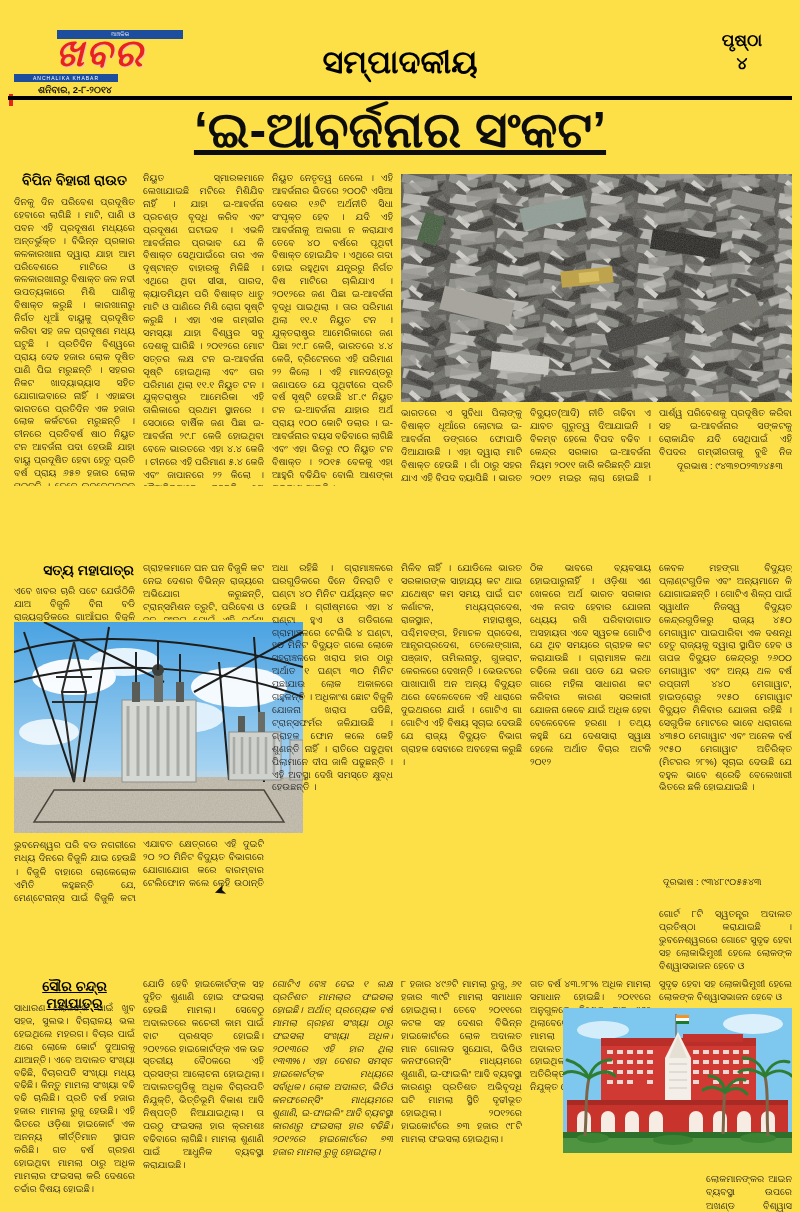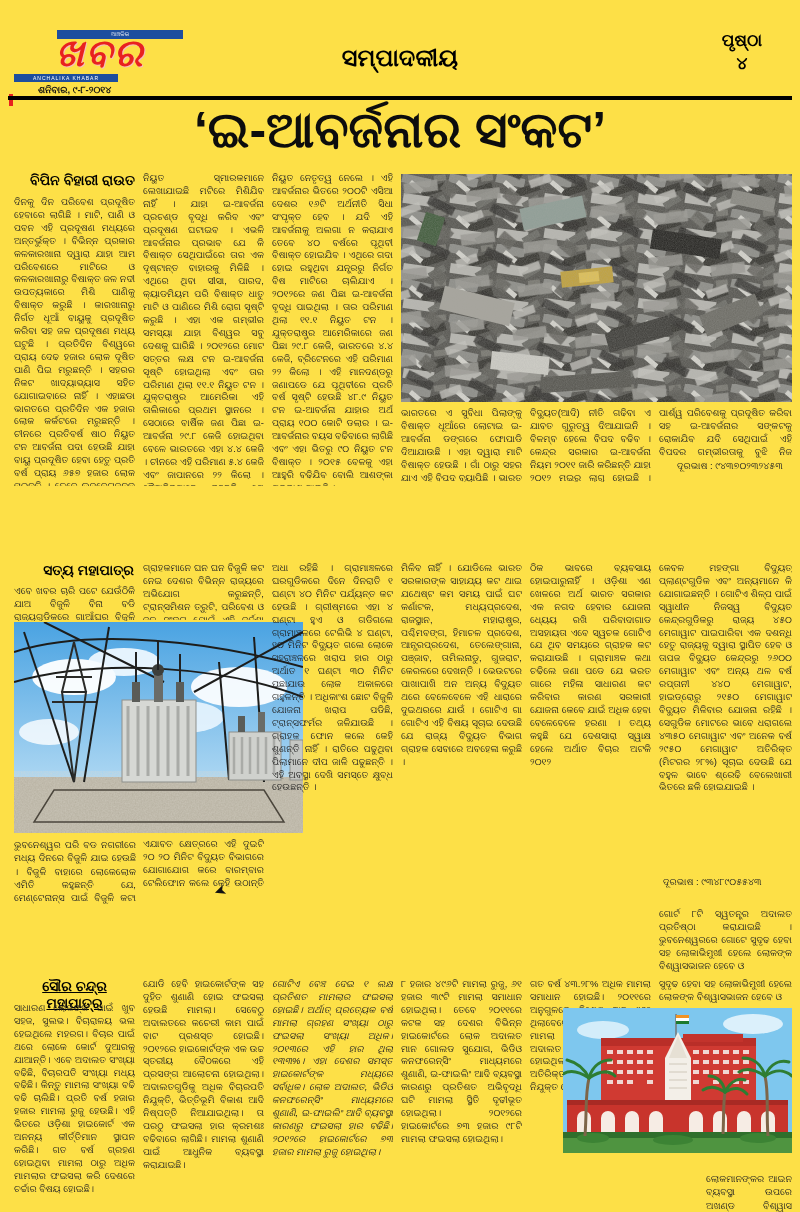--- a/index.html
+++ b/index.html
@@ -16,47 +16,47 @@
   .photo{position:absolute;overflow:hidden;background:#777;}
   .photo svg{display:block;}
   .rule{position:absolute;background:#000;}
   
   #logo-main{position:absolute;left:12px;top:33px;width:176px;font-size:38px;line-height:40px;
              font-weight:bold;font-style:italic;color:#e8221f;text-align:center;letter-spacing:2px;
              text-shadow:1px 1px 0 #f7bdbc;}
   .bluebar{position:absolute;background:#1d4e9e;color:#fff;text-align:center;overflow:hidden;}
   #logo-date{position:absolute;left:38px;top:84px;width:140px;font-size:9.5px;font-weight:bold;color:#111;}
   #section-title{position:absolute;left:250px;top:44px;width:300px;text-align:center;
-                 font-size:24px;font-weight:bold;color:#000;}
+                 font-size:32px;font-weight:bold;color:#000;}
   #page-label{position:absolute;left:710px;top:30px;width:64px;text-align:center;
               font-size:17px;font-weight:bold;line-height:1.35;color:#000;}
   #ptr{position:absolute;left:214px;top:882px;font-size:15px;color:#111;
        transform:rotate(160deg);}
 </style>
 </head>
 <body>
 
 <div id="page">
 
   <div>
     <div class="bluebar" style="left:57px;top:30px;width:126px;height:9px;font-size:6px;line-height:9px;">ଆଞ୍ଚଳିକ</div>
     <div id="logo-main">ଖବର</div>
     <div class="bluebar" style="left:14px;top:74px;width:104px;height:8px;font-size:5px;line-height:8px;letter-spacing:1px;">ANCHALIKA KHABAR</div>
     <div class="abs" style="left:9px;top:78px;width:4px;height:12px;background:#e8221f;"></div>
-    <div id="logo-date">ଶନିବାର, ୯-୮-୨୦୧୪</div>
+    <div id="logo-date">ଶନିବାର, 2-୮-୨୦୧୪</div>
     <div id="section-title">ସମ୍ପାଦକୀୟ</div>
     <div id="page-label">
       <div>ପୃଷ୍ଠା</div>
       <div>୪</div>
     </div>
     <div class="rule" style="left:8px;top:96px;width:784px;height:4px;"></div>
   </div>
 
-  <div class="headline" style="top:104px;font-size:50px;">‘ଇ-ଆବର୍ଜନାର ସଂକଟ’</div>
-  <div class="byline" style="left:22px;top:172px;">ବିପିନ ବିହାରୀ ରାଉତ</div>
+  <div class="headline" style="top:104px;font-size:50px;text-decoration:underline;">‘ଇ-ଆବର୍ଜନାର ସଂକଟ’</div>
+  <div class="byline" style="left:14px;top:172px;">ବିପିନ ବିହାରୀ ରାଉତ</div>
   <div class="col" style="left:14px;top:196px;height:290px;">ଦିନକୁ ଦିନ ପରିବେଶ ପ୍ରଦୂଷିତ ହେବାରେ ଲାଗିଛି । ମାଟି, ପାଣି ଓ ପବନ ଏହି ପ୍ରଦୂଷଣ ମଧ୍ୟରେ ଅନ୍ତର୍ଭୁକ୍ତ । ବିଭିନ୍ନ ପ୍ରକାର କଳକାରଖାନା ଦ୍ୱାରା ଯାହା ଆମ ପରିବେଶରେ ମାଟିରେ ଓ କଳକାରଖାନାରୁ ବିଷାକ୍ତ ଜଳ ନଦୀ ଉପତ୍ୟକାରେ ମିଶି ପାଣିକୁ ବିଷାକ୍ତ କରୁଛି । କାରଖାନାରୁ ନିର୍ଗତ ଧୂଆଁ ବାୟୁକୁ ପ୍ରଦୂଷିତ କରିବା ସହ ଜଳ ପ୍ରଦୂଷଣ ମଧ୍ୟ ଘଟୁଛି । ପ୍ରତିଦିନ ବିଶ୍ୱରେ ପ୍ରାୟ ଦେଢ ହଜାର ଲୋକ ଦୂଷିତ ପାଣି ପିଇ ମରୁଛନ୍ତି । ସହରର ନିକଟ ଖାଦ୍ୟାଭ୍ୟାସ ସହିତ ଯୋଗାଇବାରେ ନାହିଁ । ଏହାଛଡା ଭାରତରେ ପ୍ରତିଦିନ ଏକ ହଜାର ଲୋକ କର୍କଟରେ ମରୁଛନ୍ତି । ଚୀନରେ ପ୍ରତିବର୍ଷ ଷାଠ ନିୟୁତ ଟନ ଆବର୍ଜନା ପଦା ହେଉଛି ଯାହା ବାୟୁ ପ୍ରଦୂଷିତ ହେବା ହେତୁ ପ୍ରତି ବର୍ଷ ପ୍ରାୟ ୬୫୭ ହଜାର ଲୋକ ମରନ୍ତି । ତେବେ ଉଦବେଗଜନକ ଭାବେ ବିଶ୍ୱକୁ ଦିନ ଇ-ଆବର୍ଜନାର ସଙ୍କଟ ମଧ୍ୟ ଅଣ୍ଟାଳୁ ପରିବେଶକୁ ଅକ୍ତିଆର କରୁଛି । ଆମେ ଘରେ ଧରୁଥିବା ଟିଭି, ମୋବାଇଲ, ଫୋନ, ଅଲମାରୀ, ଫ୍ରିଜ୍ ପରି ଯନ୍ତ୍ର ଘରେ ନୂଆ ନୂଆ ଜିନିଷ ରଖିବା ଲାଳସା ବଢୁଛି । କମ୍ପ୍ୟୁଟର ଯନ୍ତ୍ର ଟେଣ୍ଡିବେଲ ବା ଅନ୍ୟ ଯନ୍ତ୍ର</div>
   <div class="col" style="left:143px;top:172px;height:314px;">ନିୟୁତ ସ୍ମାରକମାନେ ଲେଖାଯାଇଛି ମଟିରେ ମିଶିଯିବ ନାହିଁ । ଯାହା ଇ-ଆବର୍ଜନା ପ୍ରଚଣ୍ଡ ବୃଦ୍ଧି କରିବ ଏବଂ ପ୍ରଦୂଷଣ ଘଟାଇବ । ଏଭଳି ଆବର୍ଜନାର ପ୍ରଭାବ ଯେ କି ବିଷାକ୍ତ ସେଥିପାଇଁରେ ତାର ଏକ ଦୃଷ୍ଟାନ୍ତ ବାହାରକୁ ମିଳିଛି । ଏଥିରେ ଥିବା ସୀସା, ପାରଦ, କ୍ୟାଡମିୟମ ପରି ବିଷାକ୍ତ ଧାତୁ ମାଟି ଓ ପାଣିରେ ମିଶି ରୋଗ ସୃଷ୍ଟି କରୁଛି । ଏହା ଏକ ଗମ୍ଭୀର ସମସ୍ୟା ଯାହା ବିଶ୍ୱର ସବୁ ଦେଶକୁ ଘାରିଛି । ୨୦୧୨ରେ ମୋଟ ସତ୍ତର ଲକ୍ଷ ଟନ ଇ-ଆବର୍ଜନା ସୃଷ୍ଟି ହୋଇଥିଲା ଏବଂ ତାର ପରିମାଣ ଥିଲା ୧୧.୧ ନିୟୁତ ଟନ । ଯୁକ୍ତରାଷ୍ଟ୍ର ଆମେରିକା ଏହି ତାଲିକାରେ ପ୍ରଥମ ସ୍ଥାନରେ । ସେଠାରେ ବାର୍ଷିକ ଜଣ ପିଛା ଇ-ଆବର୍ଜନା ୨୯.୮ କେଜି ହୋଇଥିବା ବେଳେ ଭାରତରେ ଏହା ୪.୪ କେଜି । ଚୀନରେ ଏହି ପରିମାଣ ୫.୪ କେଜି ଏବଂ ଜାପାନରେ ୨୨ କିଲୋ । ବୈଜ୍ଞାନିକମାନେ କହନ୍ତି ଯେ ପୃଥିବୀରେ ପ୍ରତି ବର୍ଷ ୪୮.୯ ନିୟୁତ ଟନ ଇ-ଆବର୍ଜନା ଜମା ହେଉଛି ଏବଂ ଏହା କ୍ରମଶଃ ବଢିଚାଲିଛି ।</div>
   <div class="col" style="left:272px;top:172px;height:314px;">ନିୟୁତ ନେତୃତ୍ୱ ନେଲେ । ଏହି ଆବର୍ଜନାର ଭିତରେ ୨୦୦ଟି ଏସିଆ ଦେଶର ୧୬ଟି ଅର୍ଥନୀତି ସିଧା ସଂପୃକ୍ତ ହେବ । ଯଦି ଏହି ଆବର୍ଜନାକୁ ଅଲଗା ନ କରାଯାଏ ତେବେ ୪୦ ବର୍ଷରେ ପୃଥିବୀ ବିଷାକ୍ତ ହୋଇଯିବ । ଏଥିରେ ଗଦା ହୋଇ ରହୁଥିବା ଯନ୍ତ୍ରରୁ ନିର୍ଗତ ବିଷ ମାଟିରେ ଚାଲିଯାଏ । ୨୦୧୨ରେ ଜଣ ପିଛା ଇ-ଆବର୍ଜନା ବୃଦ୍ଧି ପାଇଥିଲା । ତାର ପରିମାଣ ଥିଲା ୧୧.୧ ନିୟୁତ ଟନ । ଯୁକ୍ତରାଷ୍ଟ୍ର ଆମେରିକାରେ ଜଣ ପିଛା ୨୯.୮ କେଜି, ଭାରତରେ ୪.୪ କେଜି, ବ୍ରିଟେନରେ ଏହି ପରିମାଣ ୨୨ କିଲୋ ।     ଏହି ମାନଦଣ୍ଡରୁ ଜଣାପଡେ ଯେ ପୃଥିବୀରେ ପ୍ରତି ବର୍ଷ ସୃଷ୍ଟି ହେଉଛି ୪୮.୯ ନିୟୁତ ଟନ ଇ-ଆବର୍ଜନା ଯାହାର ଅର୍ଥ ପ୍ରାୟ ୧୦୦ କୋଟି ଡଲାର । ଇ-ଆବର୍ଜନାର ବୟସ ବଢିବାରେ ଲାଗିଛି ଏବଂ ଏହା ଭିତରୁ ୯୦ ନିୟୁତ ଟନ ବିଷାକ୍ତ । ୨୦୧୫ ବେଳକୁ ଏହା ଆହୁରି ବଢିଯିବ ବୋଲି ଆଶଙ୍କା ପ୍ରକାଶ ପାଇଛି ।</div>
 
   <div class="photo" style="left:401px;top:174px;width:391px;height:228px;">
     <svg width="391" height="228" viewBox="0 0 391 228">
       <defs>
         <pattern id="ew1" width="47" height="35" patternUnits="userSpaceOnUse">
           <rect width="47" height="35" fill="#55544f"></rect>
           <rect x="1" y="2" width="29" height="9" fill="#8d8d88" transform="rotate(12 15 6)"></rect>

